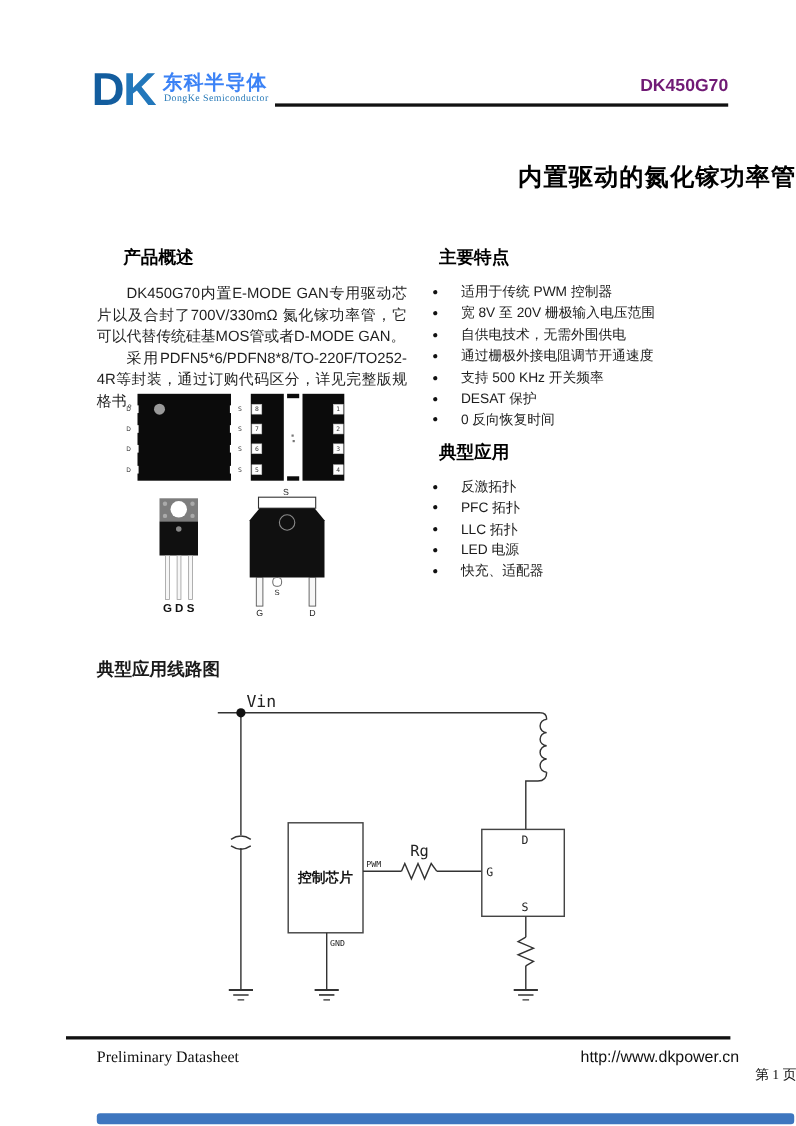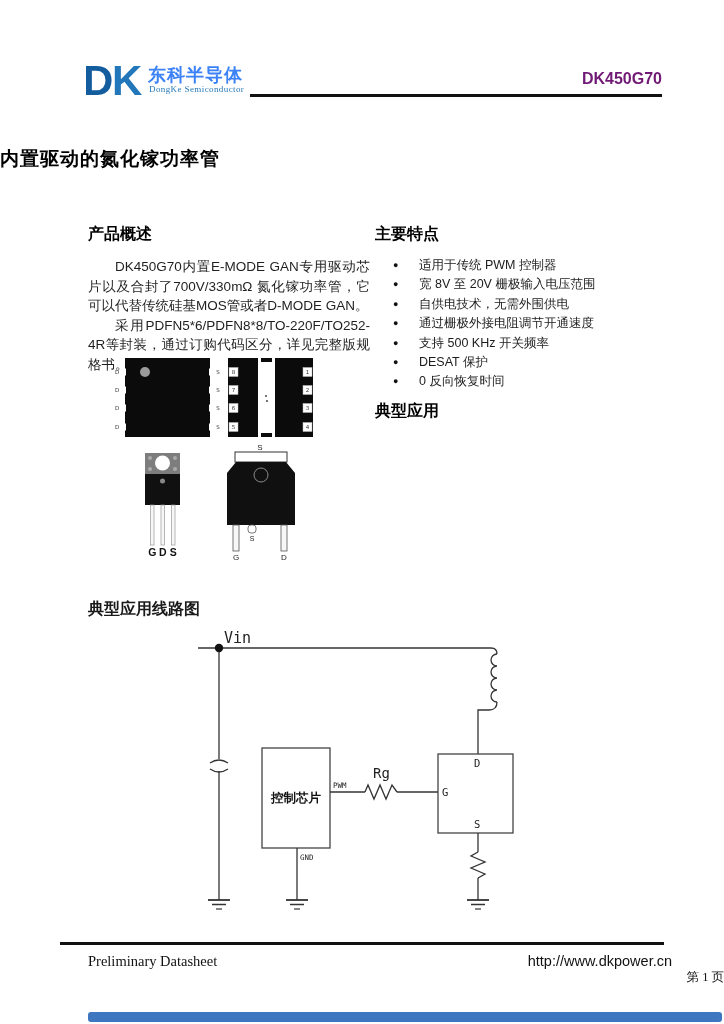--- a/index.html
+++ b/index.html
@@ -9,23 +9,23 @@
     background:#ffffff; overflow:hidden;
     font-family:"Liberation Sans","DejaVu Sans",sans-serif; color:#1a1a1a;
   }
   
   .logo-svg { position:absolute; left:86px; top:58px; }
   .company-cn { position:absolute; left:148px; top:63px; font-size:18px; font-weight:700; color:#3b82f6; letter-spacing:1px; }
   .company-en { position:absolute; left:149px; top:84px; font-size:9px; color:#2779b7; font-family:"Liberation Serif",serif; letter-spacing:0.4px; }
   .part-number { position:absolute; right:62px; top:70px; font-size:16px; font-weight:700; color:#701a75; }
   .header-rule { position:absolute; left:250px; right:62px; top:94px; height:3px; background:#111; }
   
-  .doc-title { position:absolute; left:0; right:0; top:146px; text-align:left; font-size:19px; font-weight:700; color:#000; letter-spacing:1px; }
-  
-  .section-heading { font-size:16px; font-weight:700; color:#000; }
+  .doc-title { position:absolute; left:0; right:0; top:146px; text-align:right; font-size:22px; font-weight:700; color:#000; letter-spacing:1px; }
+  
+  .section-heading { font-size:16px; font-weight:700; color:#000;margin-left:24px; }
   .left-col  { position:absolute; left:88px;  top:224px; width:282px; }
   .right-col { position:absolute; left:375px; top:224px; width:292px; }
   .left-col p { margin-top:12px; font-size:13.5px; line-height:19.5px; text-indent:2em; text-align:justify; color:#1f1f1f; }
   .left-col p + p { margin-top:0; }
   ul.bullets { list-style:none; margin-top:11px; padding-left:18px; }
   ul.bullets li { position:relative; padding-left:26px; font-size:12.5px; line-height:19.4px; color:#1c1c1c; }
   ul.bullets li::before { content:"●"; position:absolute; left:0; top:0; font-size:9px; line-height:19.4px; color:#111; }
   .apps-heading { margin-top:9px; }
   
   .packages-svg { position:absolute; left:100px; top:353px; }
@@ -161,20 +161,27 @@
     <ul class="bullets">
       <li>适用于传统 PWM 控制器</li>
       <li>宽 8V 至 20V 栅极输入电压范围</li>
       <li>自供电技术，无需外围供电</li>
       <li>通过栅极外接电阻调节开通速度</li>
       <li>支持 500 KHz 开关频率</li>
       <li>DESAT 保护</li>
       <li>0 反向恢复时间</li>
     </ul>
     <div class="section-heading apps-heading">典型应用</div>
+    <ul class="bullets">
+      <li>反激拓扑</li>
+      <li>PFC 拓扑</li>
+      <li>LLC 拓扑</li>
+      <li>LED 电源</li>
+      <li>快充、适配器</li>
+    </ul>
   </div>
 
   <div class="circuit-heading">典型应用线路图</div>
 
   <svg class="circuit-svg" width="580" height="312" viewBox="0 0 580 312">
     <g stroke="#333333" stroke-width="1.3" fill="none">
 
       <line x1="110" y1="26" x2="403" y2="26"></line>
       <path d="M403,26 Q409,26 409,32"></path>
 

